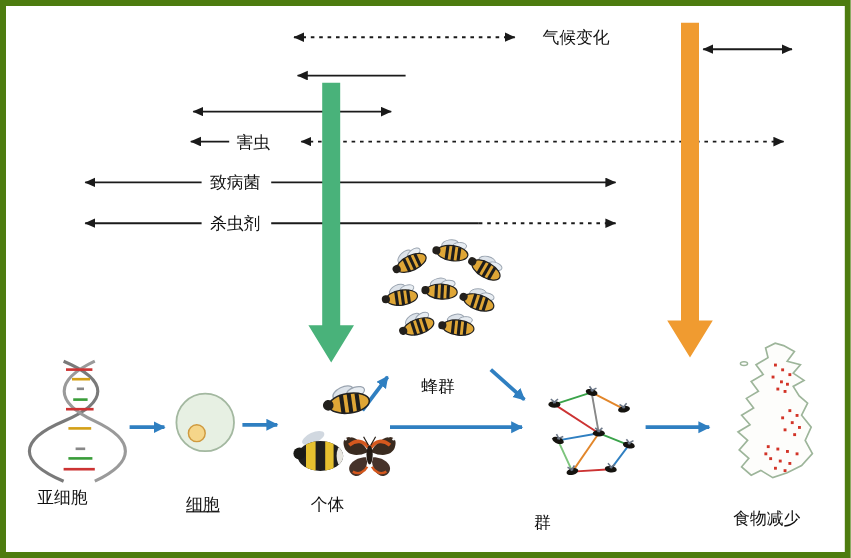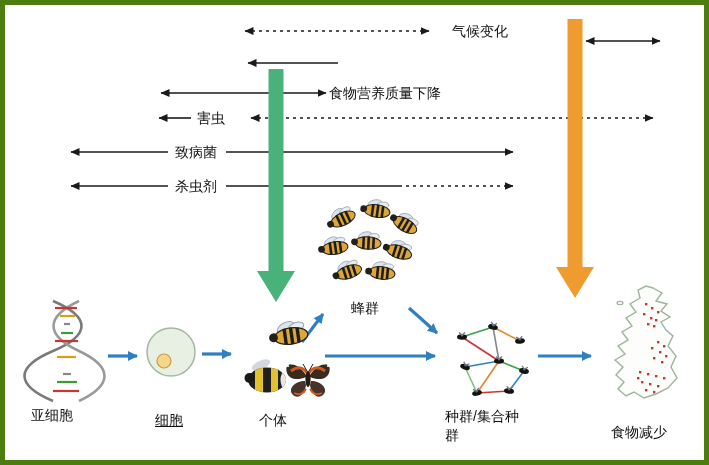--- a/index.html
+++ b/index.html
@@ -208,26 +208,24 @@
           <rect x="644" y="378" width="2.4" height="2.4"></rect>
         <rect x="652" y="380" width="2.4" height="2.4"></rect>
           <rect x="640" y="384" width="2.4" height="2.4"></rect>
         <rect x="648" y="386" width="2.4" height="2.4"></rect>
           <rect x="632" y="372" width="2.4" height="2.4"></rect>
       </g>
     </g>
   </svg>
 
   <div class="lbl" style="left:447px; top:17px;">气候变化</div>
-  <div class="lbl" style="left:324px; top:79px;">食物营养质量下降</div>
   <div class="lbl" style="left:192px; top:104px;">害虫</div>
   <div class="lbl" style="left:170px; top:138px;">致病菌</div>
   <div class="lbl" style="left:170px; top:172px;">杀虫剂</div>
 
   <div class="lbl" style="left:26px;  top:402px;font-family:Liberation Serif, serif;">亚细胞</div>
   <div class="lbl" style="left:150px; top:406px;text-decoration:underline;">细胞</div>
   <div class="lbl" style="left:254px; top:406px;">个体</div>
-  <div class="lbl" style="left:346px; top:294px;">蜂群</div>
-  <div class="lbl" style="left:440px; top:402px;">种群/集合种</div>
+  <div class="lbl" style="left:346px; top:308px;">蜂群</div>
   <div class="lbl" style="left:440px; top:421px;">群</div>
   <div class="lbl" style="left:606px; top:418px;">食物减少</div>
 
 </div>
 
 </body></html>

